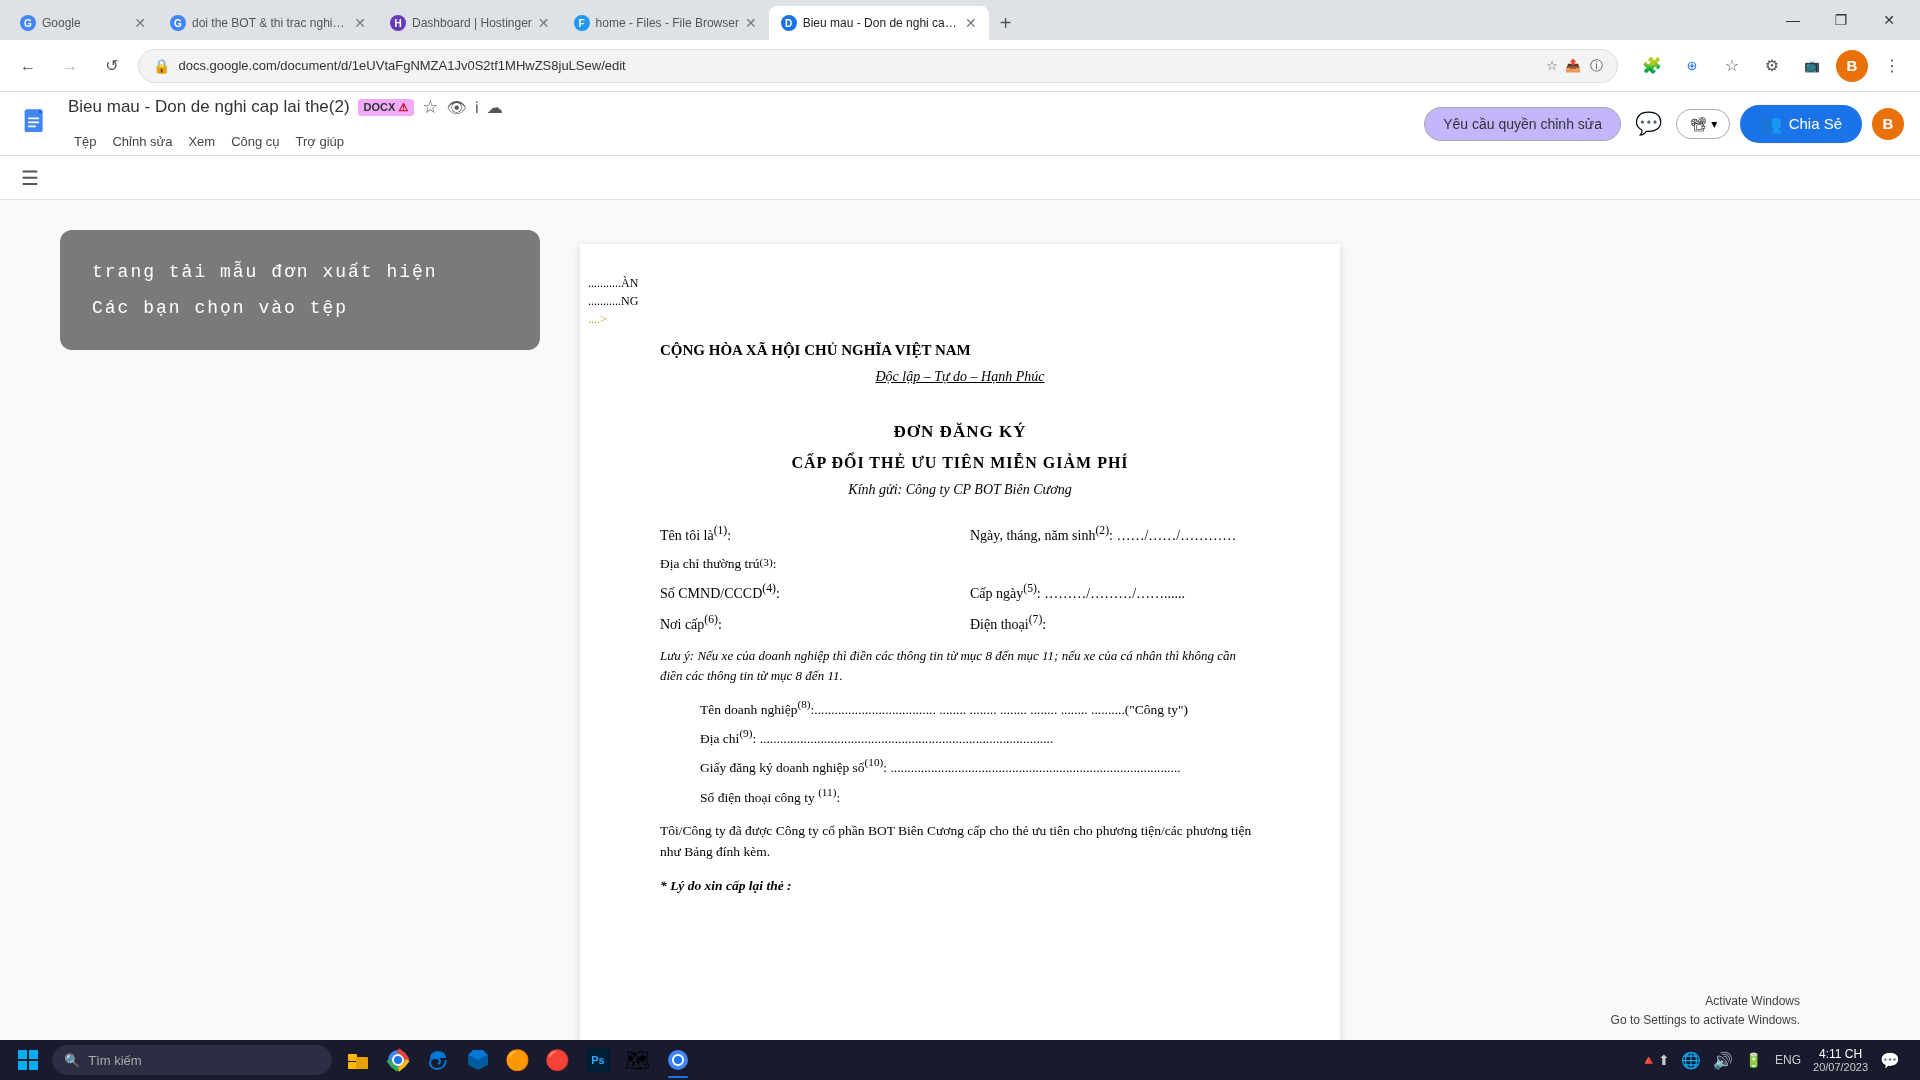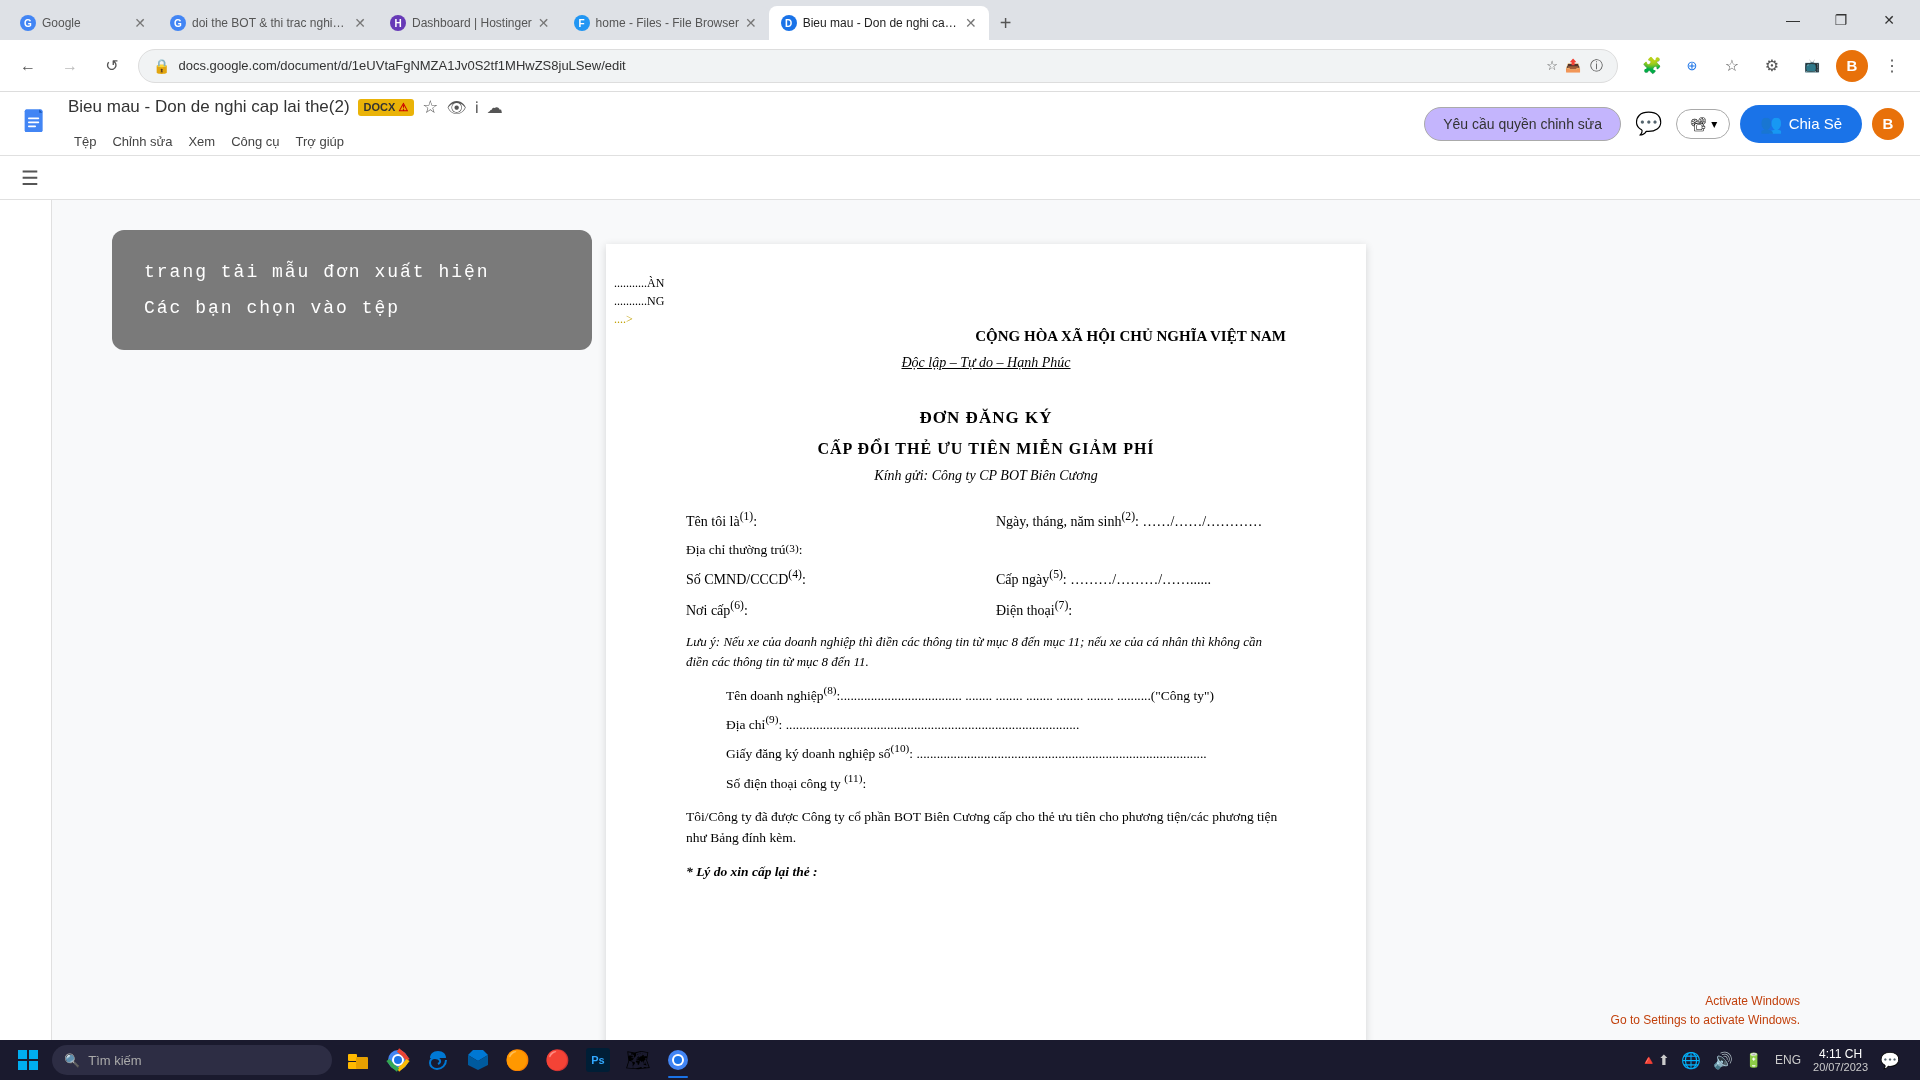--- a/index.html
+++ b/index.html
@@ -20,46 +20,46 @@
     .browser-actions { display: flex; align-items: center; gap: 8px; margin-left: 8px; }
     .browser-action-btn { width: 32px; height: 32px; border-radius: 50%; display: flex; align-items: center; justify-content: center; cursor: pointer; color: #555; font-size: 16px; }
     .profile-btn { width: 32px; height: 32px; border-radius: 50%; background: #e8710a; color: white; display: flex; align-items: center; justify-content: center; font-weight: bold; font-size: 15px; cursor: pointer; }
 
     
     .docs-header { background: #fff; height: 64px; display: flex; align-items: center; padding: 0 16px; gap: 12px; border-bottom: 1px solid #e0e0e0; }
     .docs-logo { width: 40px; height: 40px; display: flex; align-items: center; justify-content: center; }
     .docs-logo svg { width: 32px; height: 32px; }
     .docs-title-section { flex: 1; }
     .docs-filename { display: flex; align-items: center; gap: 8px; font-size: 18px; color: #333; margin-bottom: 14px; }
-    .docs-filename .docx-badge { background: #eab308; color: #333; font-size: 11px; padding: 2px 6px; border-radius: 3px; font-weight: bold; display: flex; align-items: center; gap: 3px; }
+    .docs-filename .docx-badge { background: #f0abfc; color: #333; font-size: 11px; padding: 2px 6px; border-radius: 3px; font-weight: bold; display: flex; align-items: center; gap: 3px; }
     .docs-filename .docx-badge .warning { color: #c00; }
     .docs-menu { display: flex; gap: 4px; font-size: 13px; color: #444; }
     .docs-menu span { padding: 2px 6px; cursor: pointer; border-radius: 4px; }
     .docs-actions { display: flex; align-items: center; gap: 10px; }
     .btn-request { border: 1px solid #aaa; background: #c4b5fd; padding: 8px 18px; border-radius: 20px; font-size: 14px; cursor: pointer; color: #333; }
     .btn-comment { color: #555; font-size: 22px; cursor: pointer; padding: 4px; }
     .btn-present { display: flex; align-items: center; gap: 4px; border: 1px solid #aaa; background: #fff; padding: 6px 12px; border-radius: 20px; font-size: 14px; cursor: pointer; }
     .btn-share { background: #1a73e8; color: #fff; border: none; padding: 8px 20px; border-radius: 20px; font-size: 15px; font-weight: 500; cursor: pointer; display: flex; align-items: center; gap: 6px; }
     .btn-share .share-icon { font-size: 18px; }
 
     
     .docs-second-toolbar { background: #fff; height: 44px; display: flex; align-items: center; padding: 0 12px; border-bottom: 1px solid #e0e0e0; }
     .hamburger { width: 36px; height: 36px; display: flex; align-items: center; justify-content: center; cursor: pointer; color: #555; font-size: 20px; }
 
     
-    .docs-body { display: flex; height: calc(1080px - 40px - 52px - 64px - 44px - 40px); background: #c4b5fd; overflow: hidden; }
+    .docs-body { display: flex; height: calc(1080px - 40px - 52px - 64px - 44px - 40px); background: #c4b5fd; overflow: hidden; flex-direction: column; }
     .docs-sidebar { width: 52px; background: #fff; border-right: 1px solid #e0e0e0; }
     .docs-main { flex: 1; overflow-y: auto; padding: 24px; display: flex; flex-direction: column; align-items: center; background: #f8f9fa; position: relative; }
 
     
     .tooltip-box { position: absolute; top: 30px; left: 60px; background: #7a7a7a; color: #fff; border-radius: 12px; padding: 24px 32px; font-size: 18px; z-index: 100; min-width: 480px; line-height: 2; font-family: 'Courier New', monospace; letter-spacing: 2px; }
 
     
     .document-page { background: #fff; width: 760px; min-height: 900px; padding: 60px 80px; box-shadow: 0 2px 8px rgba(0,0,0,0.15); font-family: 'Times New Roman', serif; font-size: 14px; line-height: 1.6; color: #000; position: relative; }
-    .doc-republic { text-align: right; font-weight: bold; font-size: 15px; margin: 20px 0 4px; }
+    .doc-republic { text-align: left; font-weight: bold; font-size: 15px; margin: 34px 0 4px; }
     .doc-motto { text-align: center; font-style: italic; text-decoration: underline; font-size: 14px; margin-bottom: 20px; }
     .doc-title-main { text-align: center; font-weight: bold; font-size: 17px; margin: 30px 0 4px; letter-spacing: 1px; }
     .doc-title-sub { text-align: center; font-weight: bold; font-size: 16px; margin-bottom: 4px; letter-spacing: 1px; }
     .doc-recipient { text-align: center; font-size: 14px; margin-bottom: 20px; }
     .doc-recipient span { font-style: italic; font-weight: normal; }
     .doc-recipient b { font-weight: bold; }
 
     .doc-field { margin: 6px 0; font-size: 13.5px; display: flex; flex-wrap: wrap; }
     .doc-field-row { display: flex; width: 100%; gap: 20px; margin: 6px 0; }
     .doc-field-col { flex: 1; }
@@ -68,21 +68,21 @@
     .doc-section-title { font-weight: bold; font-style: italic; margin: 10px 0 4px; font-size: 13.5px; }
 
     
     .taskbar { position: fixed; bottom: 0; left: 0; width: 1920px; height: 40px; background: #1a1a2e; display: flex; align-items: center; padding: 0 8px; z-index: 1000; }
     .taskbar-start { width: 40px; height: 34px; display: flex; align-items: center; justify-content: center; cursor: pointer; }
     .taskbar-search { flex: 0 0 280px; height: 30px; background: #2d2d44; border-radius: 15px; display: flex; align-items: center; padding: 0 12px; gap: 8px; color: #aaa; font-size: 13px; cursor: pointer; margin: 0 4px; }
     .taskbar-apps { display: flex; align-items: center; gap: 4px; margin-left: 4px; }
     .taskbar-app { width: 36px; height: 36px; display: flex; align-items: center; justify-content: center; border-radius: 4px; cursor: pointer; }
     .taskbar-spacer { flex: 1; }
     .taskbar-tray { display: flex; align-items: center; gap: 12px; padding: 0 12px; color: #ccc; font-size: 12px; }
-    .activate-windows { position: absolute; bottom: 50px; right: 120px; color: #c2410c; font-size: 12px; text-align: right; line-height: 1.6; }
+    .activate-windows { position: absolute; bottom: 50px; right: 120px; color: #404040; font-size: 12px; text-align: right; line-height: 1.6; }
 
     
     .docs-main::-webkit-scrollbar { display: none; }
 
     
     .win-controls { display: flex; align-items: center; gap: 2px; }
     .win-ctrl { width: 46px; height: 40px; display: flex; align-items: center; justify-content: center; cursor: pointer; color: #333; font-size: 14px; }
 
     .tab-bar-wrapper { display: flex; align-items: flex-end; flex: 1; overflow: hidden; }
   </style>

